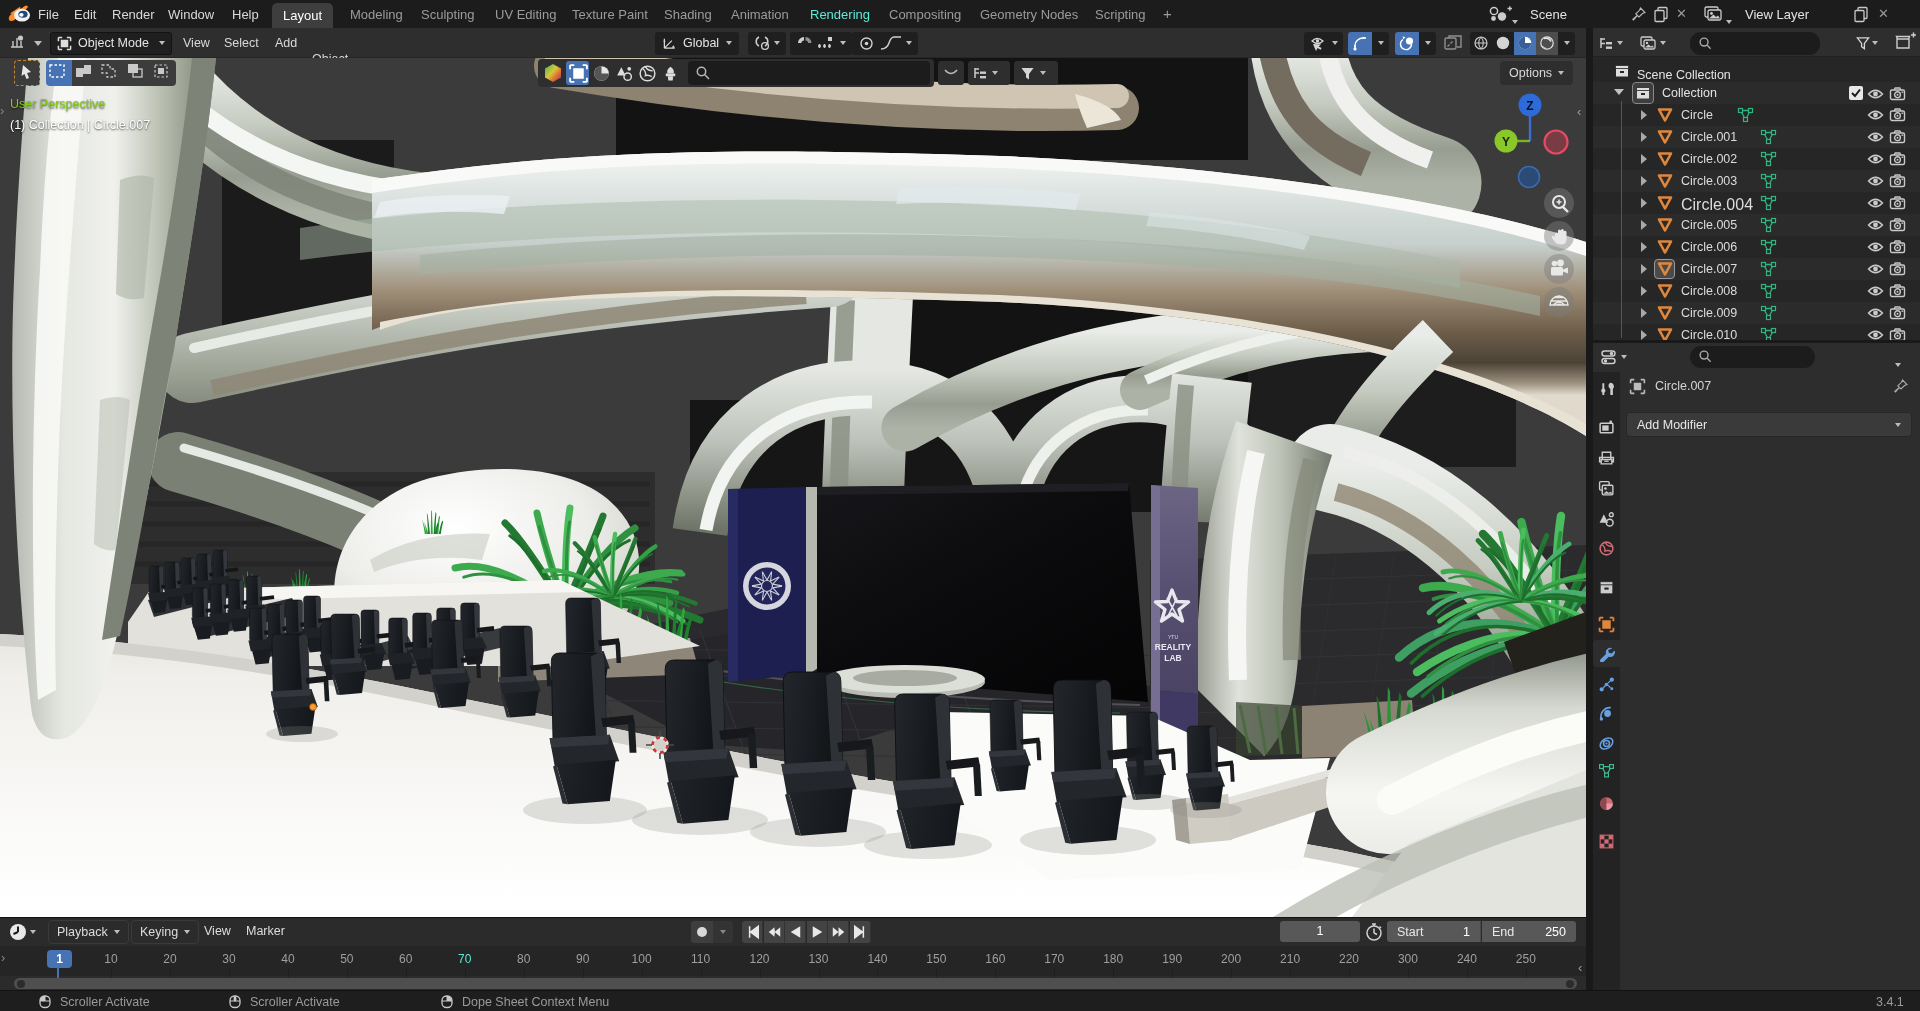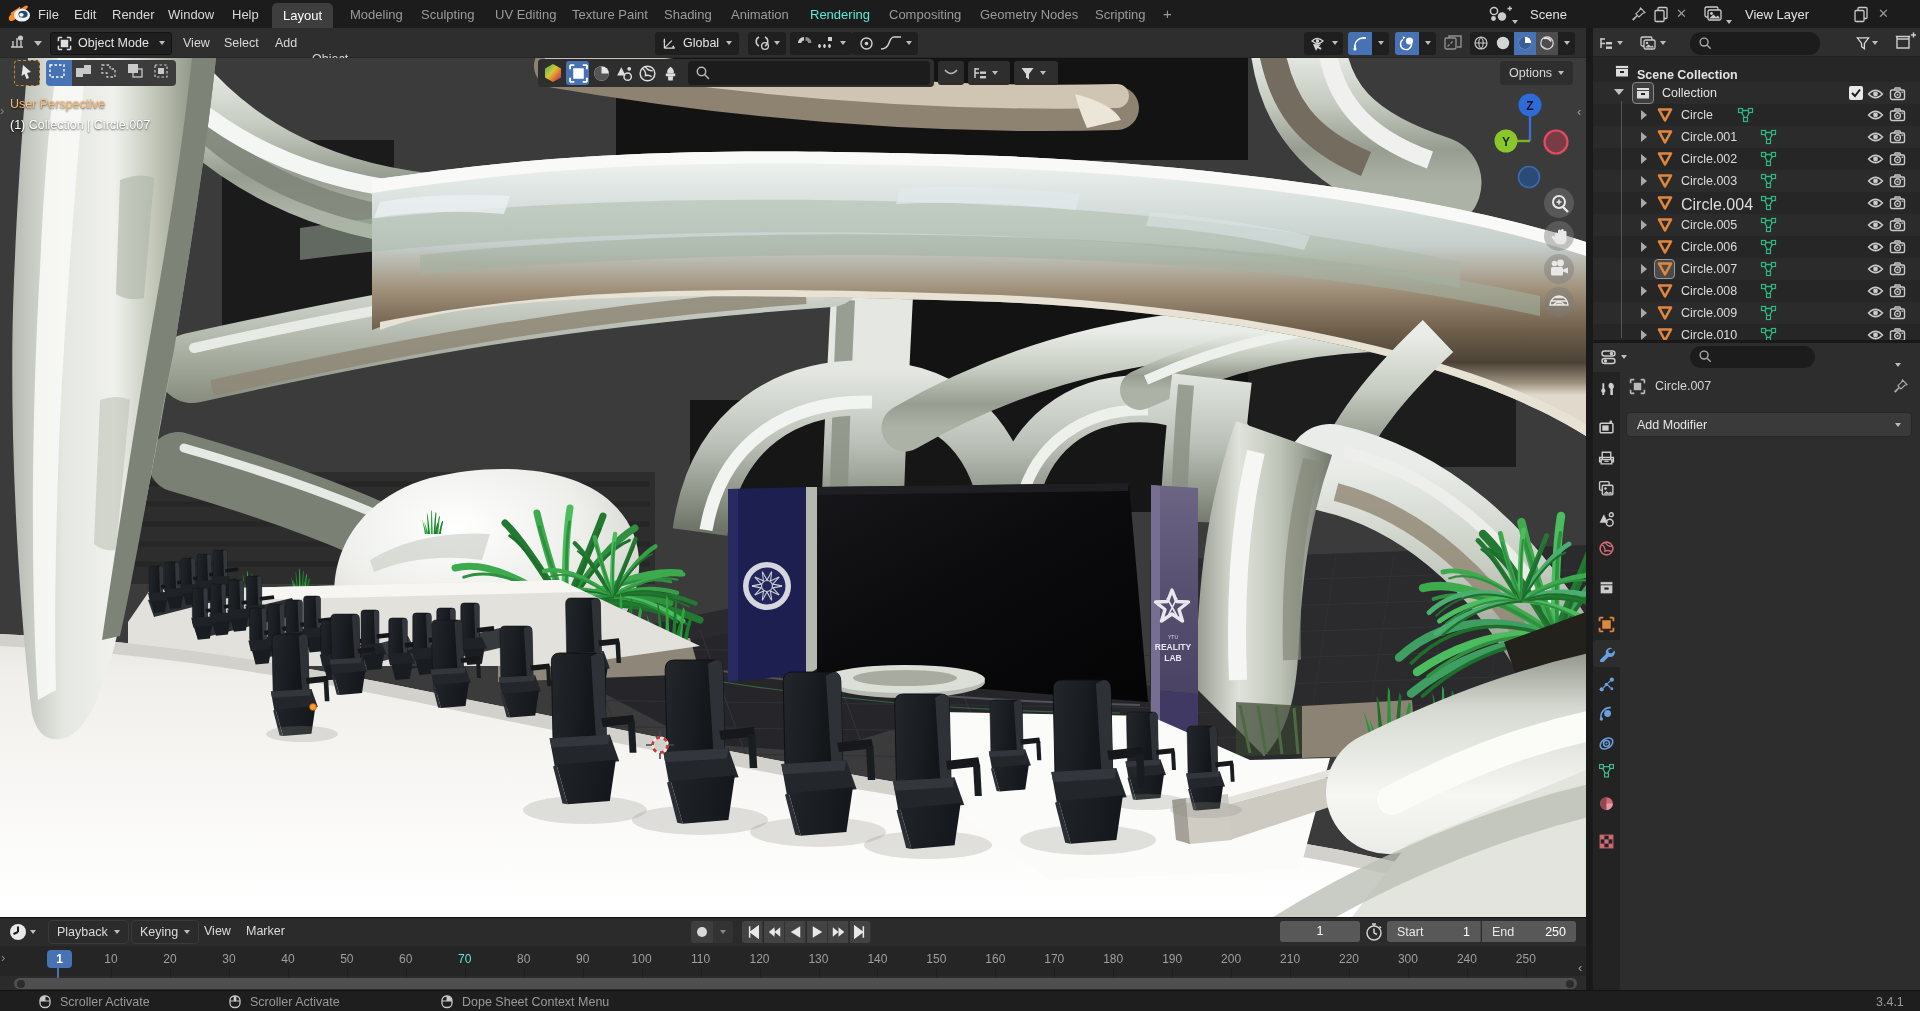--- a/index.html
+++ b/index.html
@@ -1005,21 +1005,21 @@
 <div class="abs row" style="left:1014px;top:61px;width:44px;height:24px;background:#2e2e2e;border-radius:3px;padding:0 5px;">
 <svg width="17" height="17" viewBox="0 0 17 17" style="margin-right:4px;">
         <path d="M2.5 3 L14.5 3 L10 9 L10 14.5 L7 12.5 L7 9 Z" fill="#d5d5d5"></path>
       </svg>
 <span class="chev"></span>
     </div>
 <div class="abs row" style="left:1500px;top:61px;height:24px;background:#2e2e2e;border-radius:4px;padding:0 9px;">
 <span style="color:#d9d9d9;font-size:12.5px;margin-right:6px;">Options</span>
       <span class="chev"></span>
     </div>
-<div class="abs" style="left:10px;top:97px;color:#fdba74;font-size:12.5px;text-shadow:0 1px 2px rgba(0,0,0,0.7);">User Perspective</div>
+<div class="abs" style="left:10px;top:97px;color:#84cc16;font-size:12.5px;text-shadow:0 1px 2px rgba(0,0,0,0.7);">User Perspective</div>
 <div class="abs" style="left:10px;top:118px;color:#fff;font-size:12.5px;text-shadow:0 1px 2px rgba(0,0,0,0.7);">(1) Collection | Circle.007</div>
 <div class="abs" style="left:0px;top:103px;color:#888;font-size:13px;">›</div>
 <div class="abs" style="left:1577px;top:104px;color:#999;font-size:13px;">‹</div>
 <svg class="abs" style="left:1489px;top:88px;" width="84" height="104" viewBox="0 0 84 104">
 <line x1="41" y1="17" x2="41" y2="53" stroke="#3d6fd0" stroke-width="2.4"></line>
 <line x1="17" y1="53" x2="41" y2="53" stroke="#7ab22a" stroke-width="2.4"></line>
 <circle cx="41" cy="17" r="11.5" fill="#2d6bd8"></circle>
       <text x="41" y="21.5" font-size="12" font-weight="bold" fill="#06101f" text-anchor="middle" font-family="Liberation Sans">Z</text>
 <circle cx="17" cy="53" r="11.5" fill="#8ac72b"></circle>
       <text x="17" y="57.5" font-size="12" font-weight="bold" fill="#1a2405" text-anchor="middle" font-family="Liberation Sans">Y</text>
@@ -1083,21 +1083,21 @@
 <div class="abs" style="left:1593px;top:126px;width:327px;height:22px;background:#2b2b2b;"></div>
 <div class="abs" style="left:1593px;top:170px;width:327px;height:22px;background:#2b2b2b;"></div>
 <div class="abs" style="left:1593px;top:214px;width:327px;height:22px;background:#2b2b2b;"></div>
 <div class="abs" style="left:1593px;top:258px;width:327px;height:22px;background:#2b2b2b;"></div>
 <div class="abs" style="left:1593px;top:302px;width:327px;height:22px;background:#2b2b2b;"></div>
 <svg class="abs" style="left:1614px;top:63px;" width="16" height="16" viewBox="0 0 16 16">
 <path d="M2 5.5 h12 v8 h-12 z" fill="#ddd"></path>
       <path d="M1.5 2.5 h13 v3 h-13 z" fill="#ddd" stroke="#272727" stroke-width="0.8"></path>
 <rect x="6" y="8" width="4" height="2" fill="#272727"></rect>
     </svg>
-<div class="abs" style="left:1637px;top:68px;color:#e3e3e3;font-size:12.5px;font-weight:bold;">Scene Collection</div>
+<div class="abs" style="left:1637px;top:68px;color:#e3e3e3;font-size:12.5px;">Scene Collection</div>
 <div class="abs" style="left:1614px;top:89px;width:0;height:0;border-left:5px solid transparent;border-right:5px solid transparent;border-top:6px solid #c2c2c2;"></div>
 <div class="abs" style="left:1632px;top:82px;width:22px;height:22px;border:1px solid #888;border-radius:4px;background:#3e3e3e;"></div>
     <svg class="abs" style="left:1635px;top:85px;" width="16" height="16" viewBox="0 0 16 16">
 <path d="M2 5.5 h12 v8 h-12 z" fill="#ddd"></path>
       <path d="M1.5 2.5 h13 v3 h-13 z" fill="#ddd" stroke="#272727" stroke-width="0.8"></path>
 <rect x="6" y="8" width="4" height="2" fill="#272727"></rect>
     </svg>
 <div class="abs" style="left:1662px;top:86px;color:#e3e3e3;font-size:12.5px;">Collection</div>
 <div class="abs" style="left:1849px;top:86px;width:14px;height:14px;background:#e8e8e8;border-radius:2px;">
 <svg width="14" height="14" viewBox="0 0 14 14">

